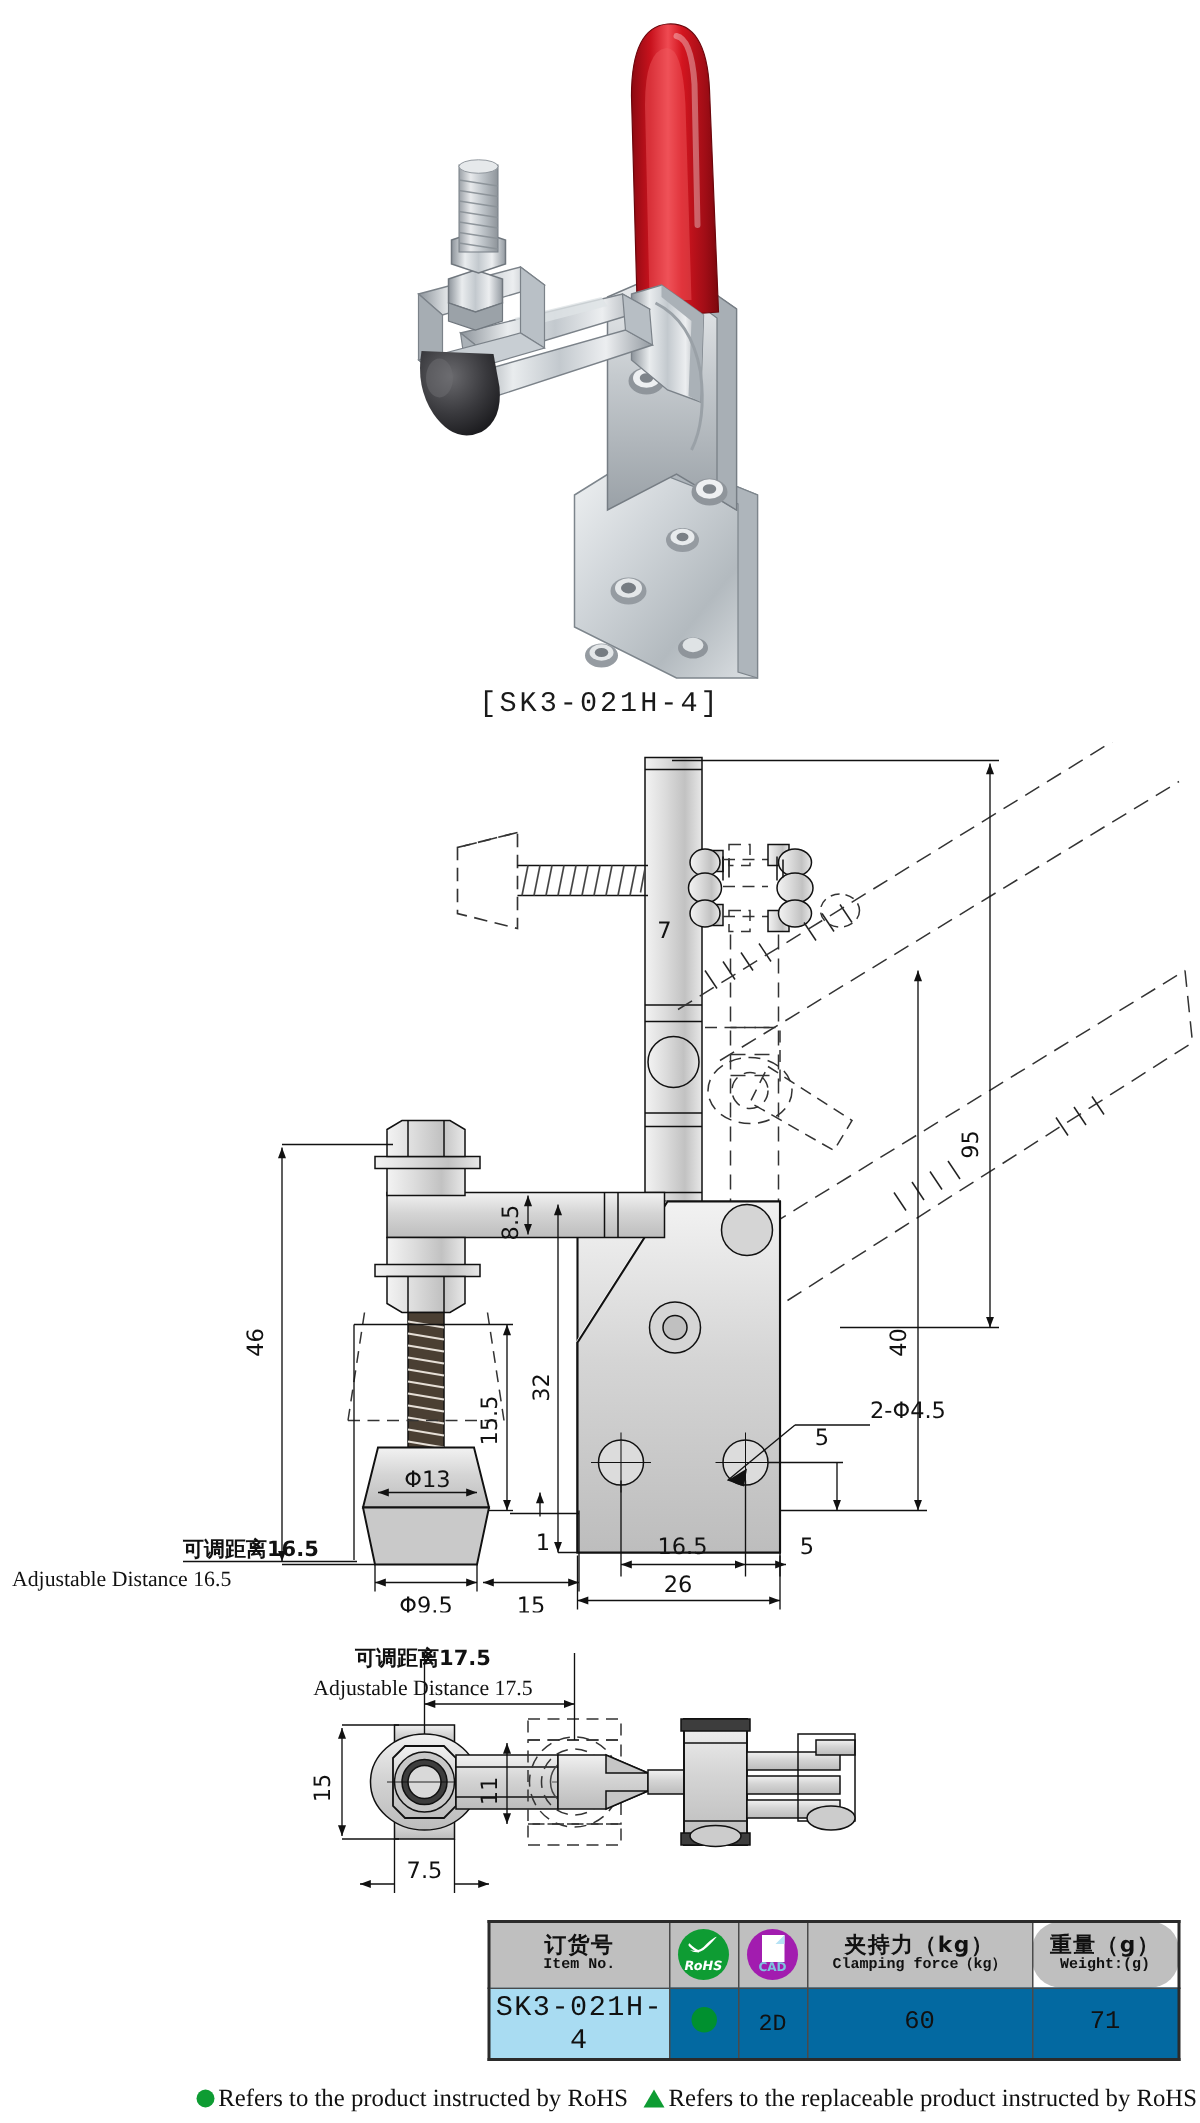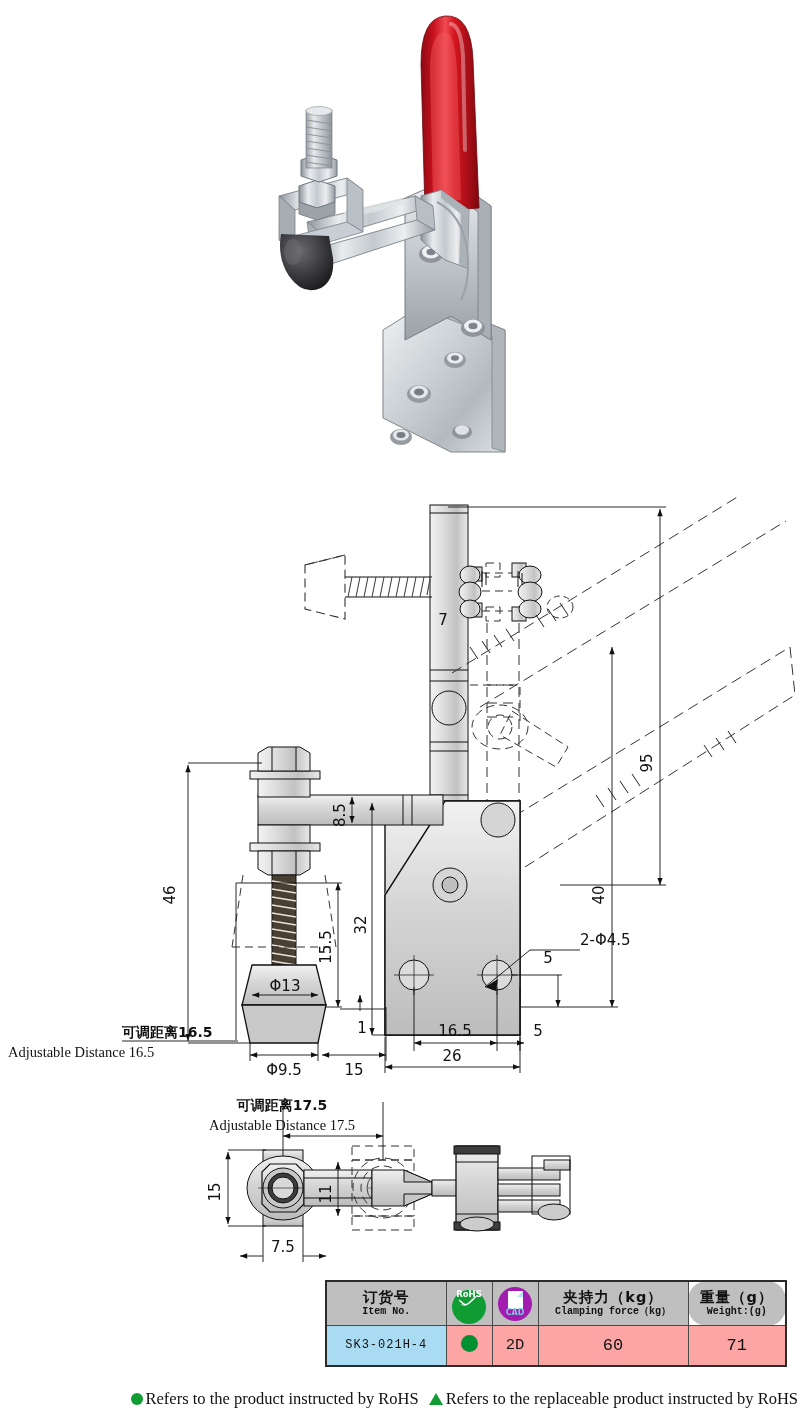--- a/index.html
+++ b/index.html
@@ -39,36 +39,36 @@
   }
   table.spec td, table.spec th {
     border: 1px solid #4a4a4a;
     text-align:center;
     vertical-align:middle;
     padding:1px 2px;
   }
   table.spec thead th { background:#bfbfbf; height:44px; }
   .hdr-cn { display:block; font-family:"DejaVu Sans", sans-serif; font-size:14.5px; font-weight:bold; color:#111; line-height:1.1; letter-spacing:1px;}
   .hdr-en { display:block; font-family:Liberation Mono, monospace; font-size:10px; color:#111; line-height:1.15; }
-  table.spec tbody td { height:40px; background:#fca5a5; }
-  td.item-cell { background:#a9dcf2 !important; font-family:"Liberation Mono", monospace; font-size:12px; color:#111; letter-spacing:1px; }
+  table.spec tbody td { height:40px; background:#0369a1; }
+  td.item-cell { background:#a9dcf2 !important; font-family:"Liberation Mono", monospace; font-size:19px; color:#111; letter-spacing:1px; }
   td.val-cell  { font-family:"Liberation Mono", monospace; font-size:17px; color:#111; }
   td.val-cad   { font-family:"Liberation Mono", monospace; font-size:15.5px; color:#111; }
   .col-item { width:120px; }
   .col-rohs { width:46px; }
   .col-cad  { width:46px; }
   .col-force{ width:150px; }
   .col-wt   { width:98px;border-radius:19px; }
 
   .dot-green { display:inline-block; width:17px; height:17px; border-radius:50%; background:#00902f; }
 
   .badge-rohs {
-    display:inline-flex; align-items:flex-start; justify-content:center;
+    display:inline-flex; align-items:flex-end; justify-content:center;
     width:34px; height:34px; border-radius:50%;
-    background:#0e9c33; position:relative;
+    background:#0e9c33; position:relative;font-style:italic;
   }
   .badge-rohs .leaf {
     position:absolute; top:5px; left:7px; width:20px; height:11px;
   }
   .badge-rohs .rohs-txt {
     font-family:"DejaVu Sans", sans-serif; font-size:8.5px; font-weight:bold;
     color:#fff; line-height:1; margin-bottom:5px; letter-spacing:0px;
   }
   .badge-cad {
     display:inline-flex; align-items:flex-end; justify-content:center;
@@ -234,20 +234,21 @@
         <path d="M26 234 Q22 258 34 276 Q48 296 66 288 Q80 280 78 258 L74 236 Z" fill="url(#tipG)"></path>
         <ellipse cx="38" cy="252" rx="9" ry="13" fill="#6d6d72" opacity="0.5"></ellipse>
       </g>
 
       <g fill="none" stroke="#9aa1a7" stroke-width="2">
         <path d="M182 202 Q206 214 212 248 Q216 280 206 300"></path>
       </g>
     </svg>
   </div>
 
+  <div id="part-caption">[SK3-021H-4]</div>
 
   <div id="drawing-main">
   <svg width="800" height="580" viewBox="0 0 800 580">
     <defs>
       <linearGradient id="gsteel" x1="0" y1="0" x2="1" y2="0">
         <stop offset="0%" stop-color="#f3f3f3"></stop>
         <stop offset="35%" stop-color="#dcdcdc"></stop>
         <stop offset="70%" stop-color="#c2c2c2"></stop>
         <stop offset="100%" stop-color="#e8e8e8"></stop>
       </linearGradient>

